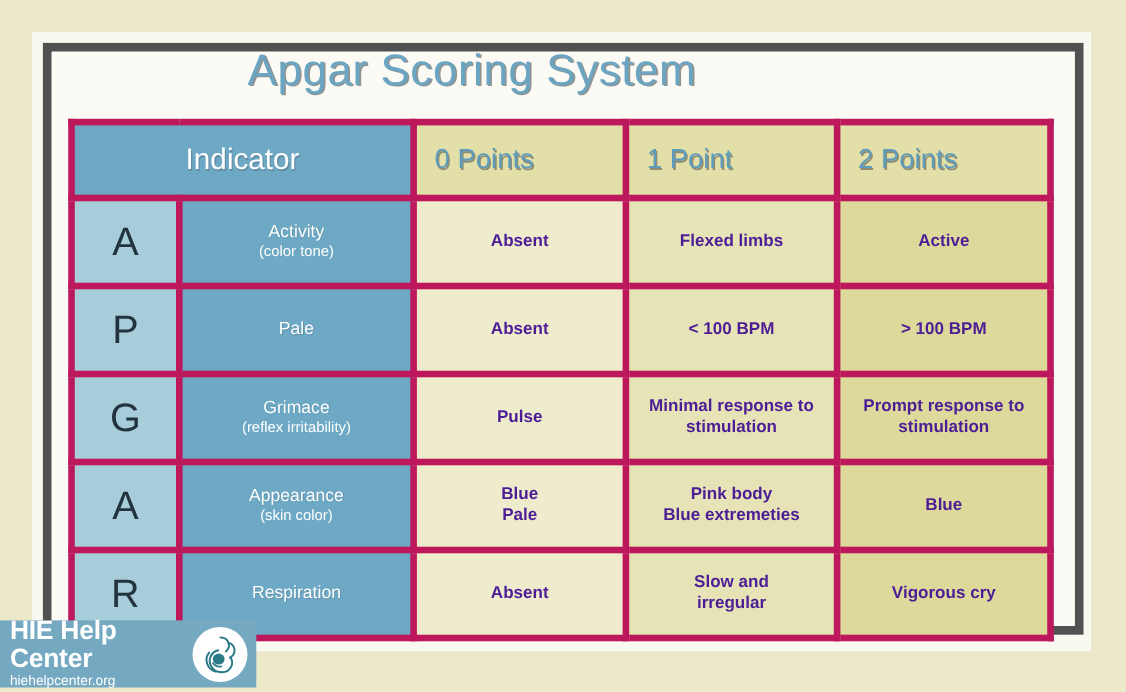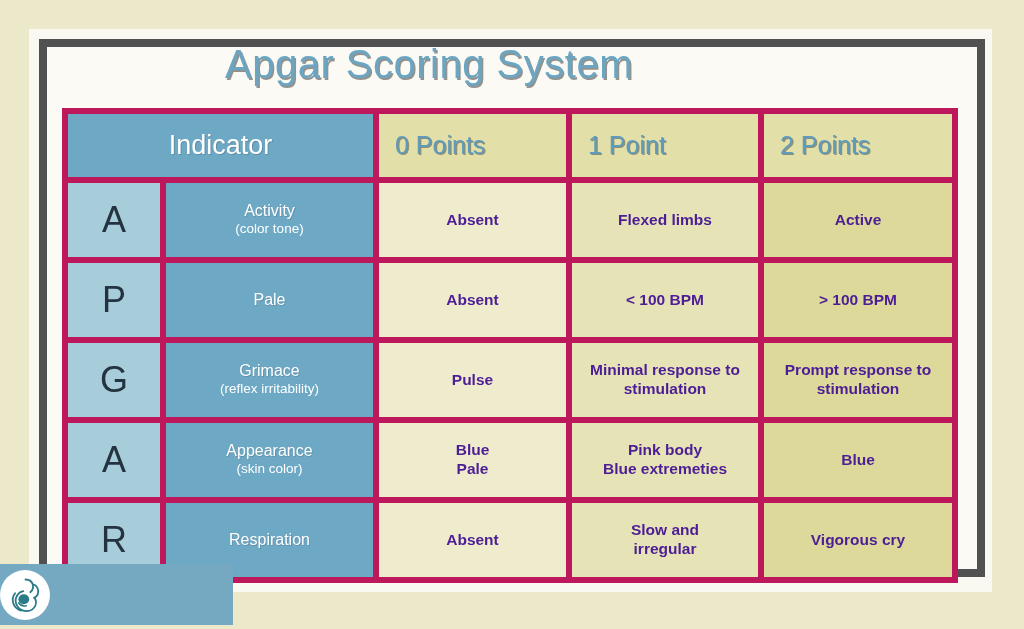--- a/index.html
+++ b/index.html
@@ -247,20 +247,24 @@
           <span class="name-main">Respiration</span>
         </td>
         <td class="cell-val cell-v0">Absent</td>
         <td class="cell-val cell-v1">Slow and<br>irregular</td>
         <td class="cell-val cell-v2">Vigorous cry</td>
       </tr>
     </tbody>
 </table>
 
 <div id="footer-logo">
+  <div id="footer-text-wrap">
+    <div id="footer-title">HIE Help Center</div>
+    <div id="footer-url">hiehelpcenter.org</div>
+  </div>
   <div id="footer-mark">
     <svg width="44" height="44" viewBox="0 0 44 44" aria-hidden="true">
       <g fill="none" stroke="#2b7a88" stroke-width="1.8" stroke-linecap="round">
         <path d="M22.5 6.5c3.6 0 6.6 2.2 7.4 5.4.7 2.9-.5 5.6-2.6 7.3"></path>
         <path d="M29.8 11.4c2.6.6 4.6 2.6 5.2 5.2.8 3.3-.8 6.6-3.8 8.3"></path>
         <path d="M31.4 24.6c1.7 2.3 2.1 5.2 1 7.9-1.4 3.4-4.9 5.6-8.8 5.6"></path>
         <path d="M23.6 38.1c-4.6 0-8.6-2.7-10.2-6.7-1.2-3-.9-6.2.7-8.8"></path>
         <path d="M14.2 22.5c1.3-2.2 3.5-3.8 6.1-4.3"></path>
         <path d="M12.1 20.3c-2.2 2.8-2.9 6.4-1.9 9.7 1.1 3.7 4.1 6.5 7.9 7.6"></path>
       </g>

